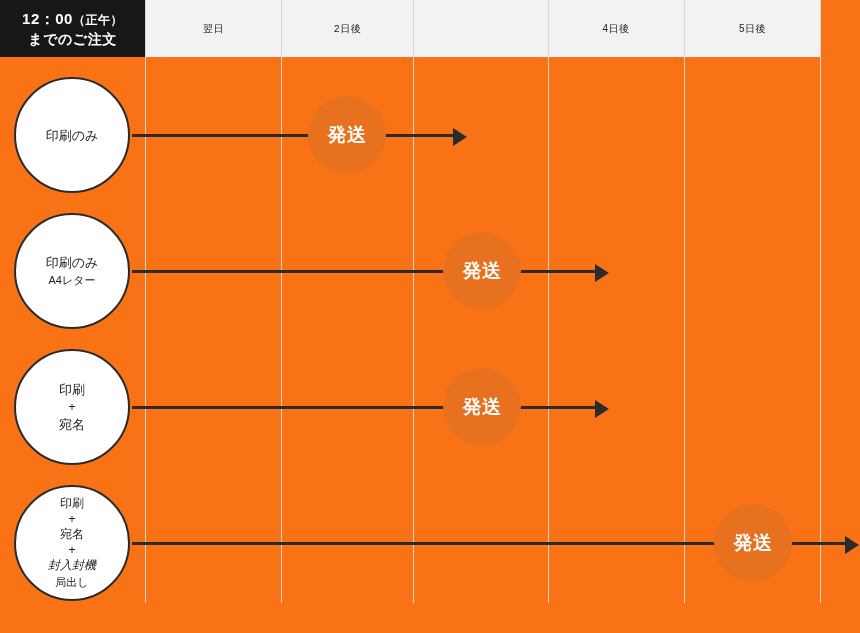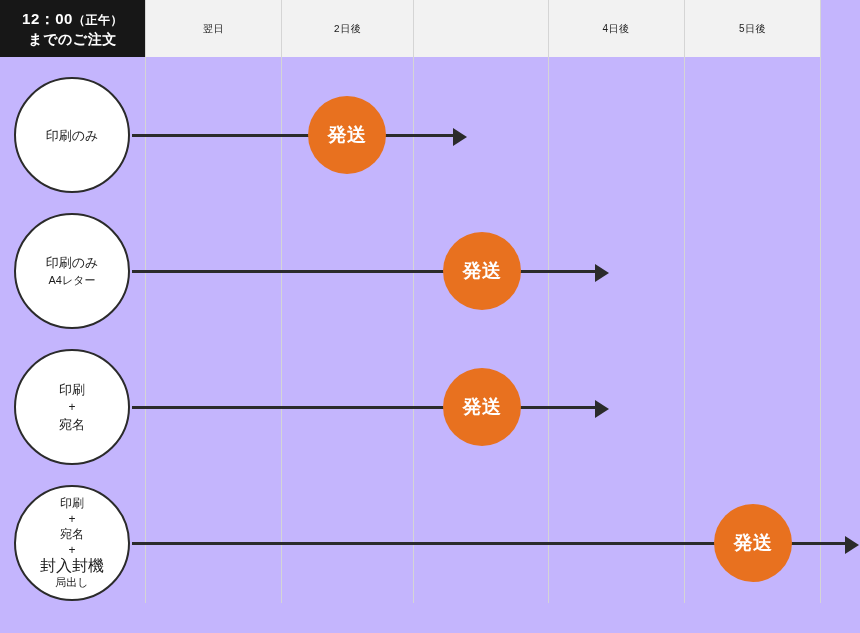--- a/index.html
+++ b/index.html
@@ -8,21 +8,21 @@
     background: #ffffff;
   }
   body {
     font-family: "Liberation Sans", "DejaVu Sans", sans-serif;
     -webkit-font-smoothing: antialiased;
   }
   #canvas {
     position: relative;
     width: 860px;
     height: 633px;
-    background: #c4b5fd;
+    background: #f97316;
     overflow: hidden;
   }
 
   
   .header-row {
     position: absolute;
     left: 0;
     top: 0;
     width: 860px;
     height: 57px;
@@ -219,21 +219,21 @@
       <span>発送</span>
     </div>
   </div>
 
   <div class="row" style="top:485px;">
     <div class="stage-circle" style="top:0px;">
       <div class="main" style="font-size:12px;line-height:17px;">印刷</div>
       <div class="plus" style="line-height:14px;">+</div>
       <div class="main" style="font-size:12px;line-height:17px;">宛名</div>
       <div class="plus" style="line-height:14px;">+</div>
-      <div class="main" style="font-size:16px;line-height:17px;">封入封機</div>
+      <div class="main" style="font-size:12px;line-height:17px;font-style:italic;">封入封機</div>
       <div class="main" style="font-size:11px;line-height:17px;">局出し</div>
     </div>
     <div class="flow-line" style="left:132px;width:714px;top:57px;"></div>
     <div class="arrow-head" style="left:845px;top:51px;"></div>
     <div class="ship-circle" style="left:714px;top:19px;">
       <span>発送</span>
     </div>
   </div>
 
 </div>

